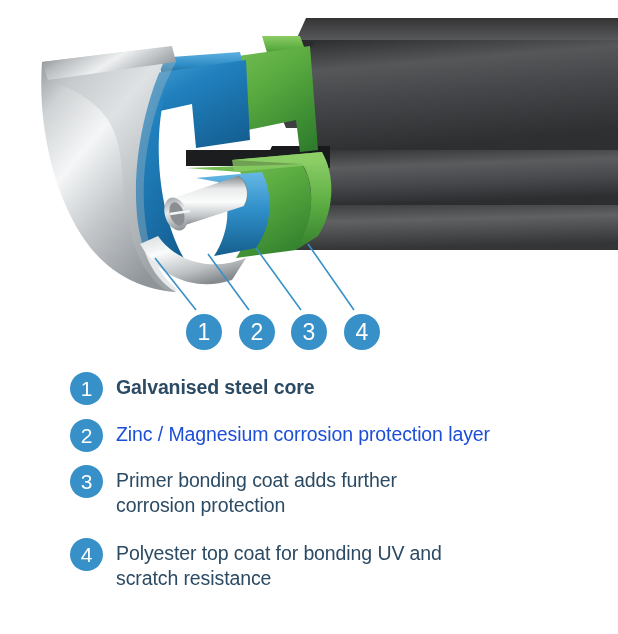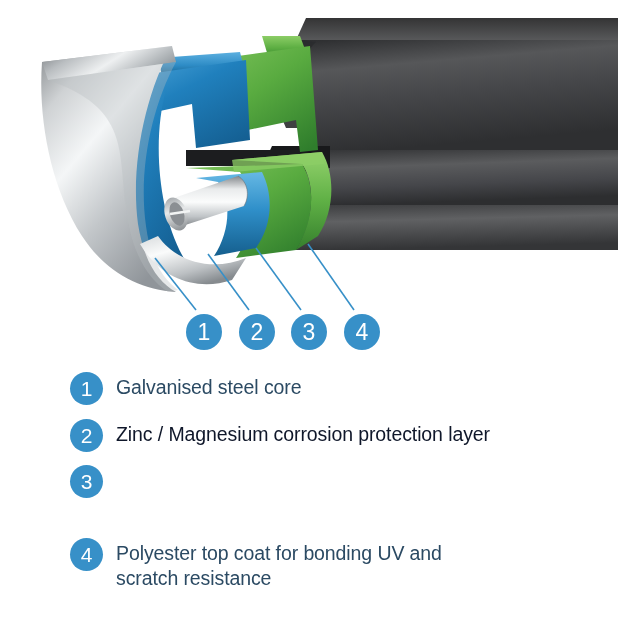--- a/index.html
+++ b/index.html
@@ -218,28 +218,30 @@
   <div id="callout-circles">
       <div class="num-circle callout-circle" style="left: 186px; top: 314px; background: rgb(55, 144, 200);">1</div>
       <div class="num-circle callout-circle" style="left: 239px; top: 314px; background: rgb(55, 144, 200);">2</div>
       <div class="num-circle callout-circle" style="left: 291px; top: 314px; background: rgb(55, 144, 200);">3</div>
       <div class="num-circle callout-circle" style="left: 344px; top: 314px; background: rgb(55, 144, 200);">4</div>
     </div>
 
   <div class="legend" id="legend">
       <div class="legend-row" style="left: 70px; top: 0px;">
         <div class="num-circle legend-circle" style="background: rgb(55, 144, 200);">1</div>
-        <div class="legend-text" style="color: rgb(43, 74, 99);">Galvanised steel core</div>
+        <div class="legend-text" style="color: rgb(43, 74, 99); font-weight: bold;">Galvanised steel core</div>
       </div>
       <div class="legend-row" style="left: 70px; top: 47px;">
         <div class="num-circle legend-circle" style="background: rgb(55, 144, 200);">2</div>
-        <div class="legend-text" style="color: #0f172a;">Zinc / Magnesium corrosion protection layer</div>
+        <div class="legend-text" style="color: #1d4ed8;">Zinc / Magnesium corrosion protection layer</div>
       </div>
       <div class="legend-row" style="left: 70px; top: 93px;">
         <div class="num-circle legend-circle" style="background: rgb(55, 144, 200);">3</div>
+        <div class="legend-text" style="color: rgb(43, 74, 99);">Primer bonding coat adds further
+corrosion protection</div>
       </div>
       <div class="legend-row" style="left: 70px; top: 166px;">
         <div class="num-circle legend-circle" style="background: rgb(55, 144, 200);">4</div>
         <div class="legend-text" style="color: rgb(43, 74, 99);">Polyester top coat for bonding UV and
 scratch resistance</div>
       </div>
     </div>
 
 </div>
 

